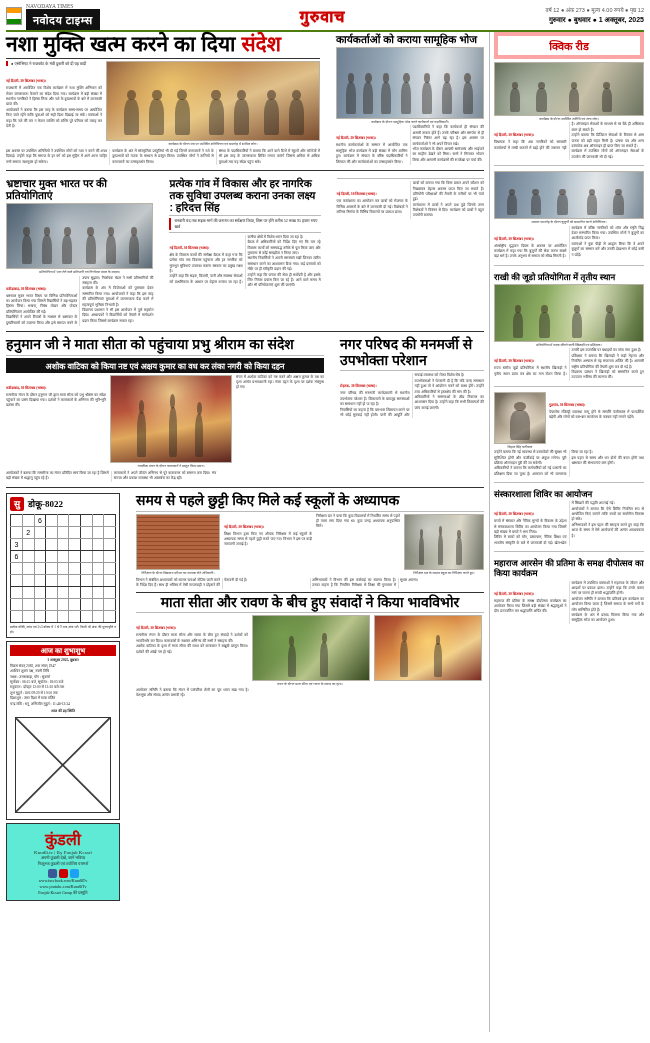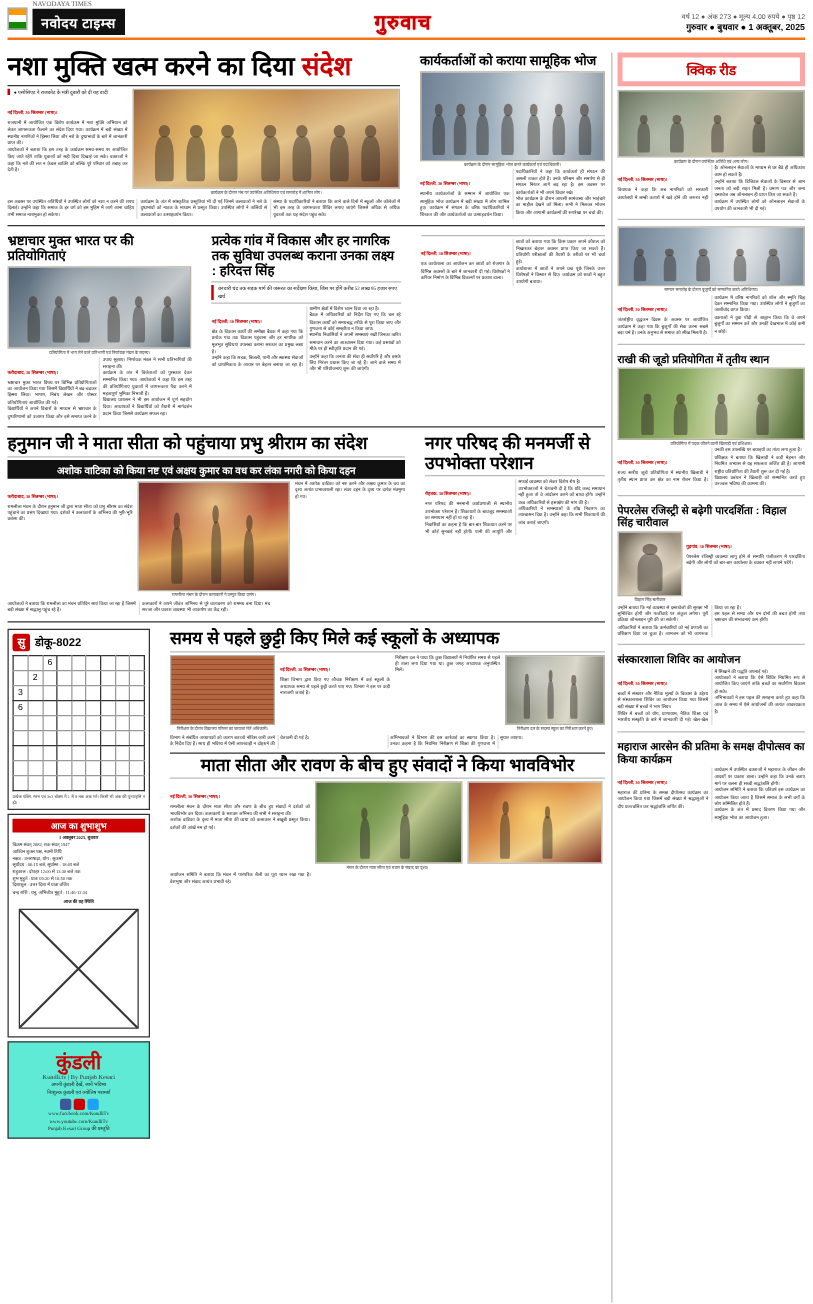--- a/index.html
+++ b/index.html
@@ -16,25 +16,25 @@
     height: 1043px;
     position: relative;
     background: #fff;
     padding: 4px 6px 6px 6px;
     overflow: hidden;
   }
 
   
   .masthead {
     display: flex;
-    align-items: flex-end;
+    align-items: center;
     justify-content: space-between;
-    border-bottom: 2px solid #f97316;
+    border-bottom: 2px solid #4d7c0f;
     padding-bottom: 2px;
-    margin-bottom: 10px;
+    margin-bottom: 0;
     height: 28px;
   }
   .mast-left { display: flex; align-items: center; gap: 4px; }
   .mast-flag {
     width: 16px; height: 18px;
     background: linear-gradient(to bottom,#f90 0 33%,#fff 33% 66%,#180 66% 100%);
     border: 1px solid #999;
   }
   .mast-logo {
     background: #111; color: #fff;
@@ -182,21 +182,21 @@
 
   
   .sudoku-wrap { border:1px solid #333; padding:3px; }
   .sud-head { display:flex; align-items:center; gap:4px; margin-bottom:3px; }
   .sud-badge {
     background:#c00; color:#fff; font-weight:bold; font-size:9px;
     width:14px; height:14px; display:flex; align-items:center;
     justify-content:center; border-radius:2px;
     font-family:"Liberation Sans", sans-serif;
   }
-  .sud-title { font-size:9px; font-weight:bold; font-family:Liberation Sans, sans-serif; }
+  .sud-title { font-size:9px; font-weight:bold; font-family:Liberation Serif, serif; }
   table.sudoku { border-collapse: collapse; }
   table.sudoku td {
     width: 12px; height: 12px;
     border: 1px solid #999;
     text-align: center;
     font-size: 7px;
     font-family: "Liberation Sans", sans-serif;
     color: #000;
   }
   table.sudoku td.b-r { border-right: 1.6px solid #333; }
@@ -724,21 +724,20 @@
         <div class="cols2">
           <span class="byline">नई दिल्ली, 30 सितम्बर (भाषा)।</span>
           <div class="body-txt">राज्य स्तरीय जूडो प्रतियोगिता में स्थानीय खिलाड़ी ने तृतीय स्थान प्राप्त कर क्षेत्र का नाम रोशन किया है। उनकी इस उपलब्धि पर बधाइयों का तांता लगा हुआ है।</div>
           <div class="body-txt">प्रशिक्षक ने बताया कि खिलाड़ी ने कड़ी मेहनत और नियमित अभ्यास से यह सफलता अर्जित की है। आगामी राष्ट्रीय प्रतियोगिता की तैयारी शुरू कर दी गई है।</div>
           <div class="body-txt">विद्यालय प्रबंधन ने खिलाड़ी को सम्मानित करते हुए उज्ज्वल भविष्य की कामना की।</div>
         </div>
       </div>
       <div class="rule-thin"></div>
 
       <div>
-        <div class="sec-head-sm">पेपरलेस रजिस्ट्री से बढ़ेगी पारदर्शिता : विहाल सिंह चारीवाल</div>
         <div class="flex-row" style="gap:3px;">
           <div style="width:52px;">
             <div class="photo ph-portrait" style="height:52px;">
               <div class="figs">
                   <i style="left:30%;height:60%;width:40%"></i>
                 </div>
             </div>
             <div class="caption">विहाल सिंह चारीवाल</div>
           </div>
           <div style="flex:1;">

